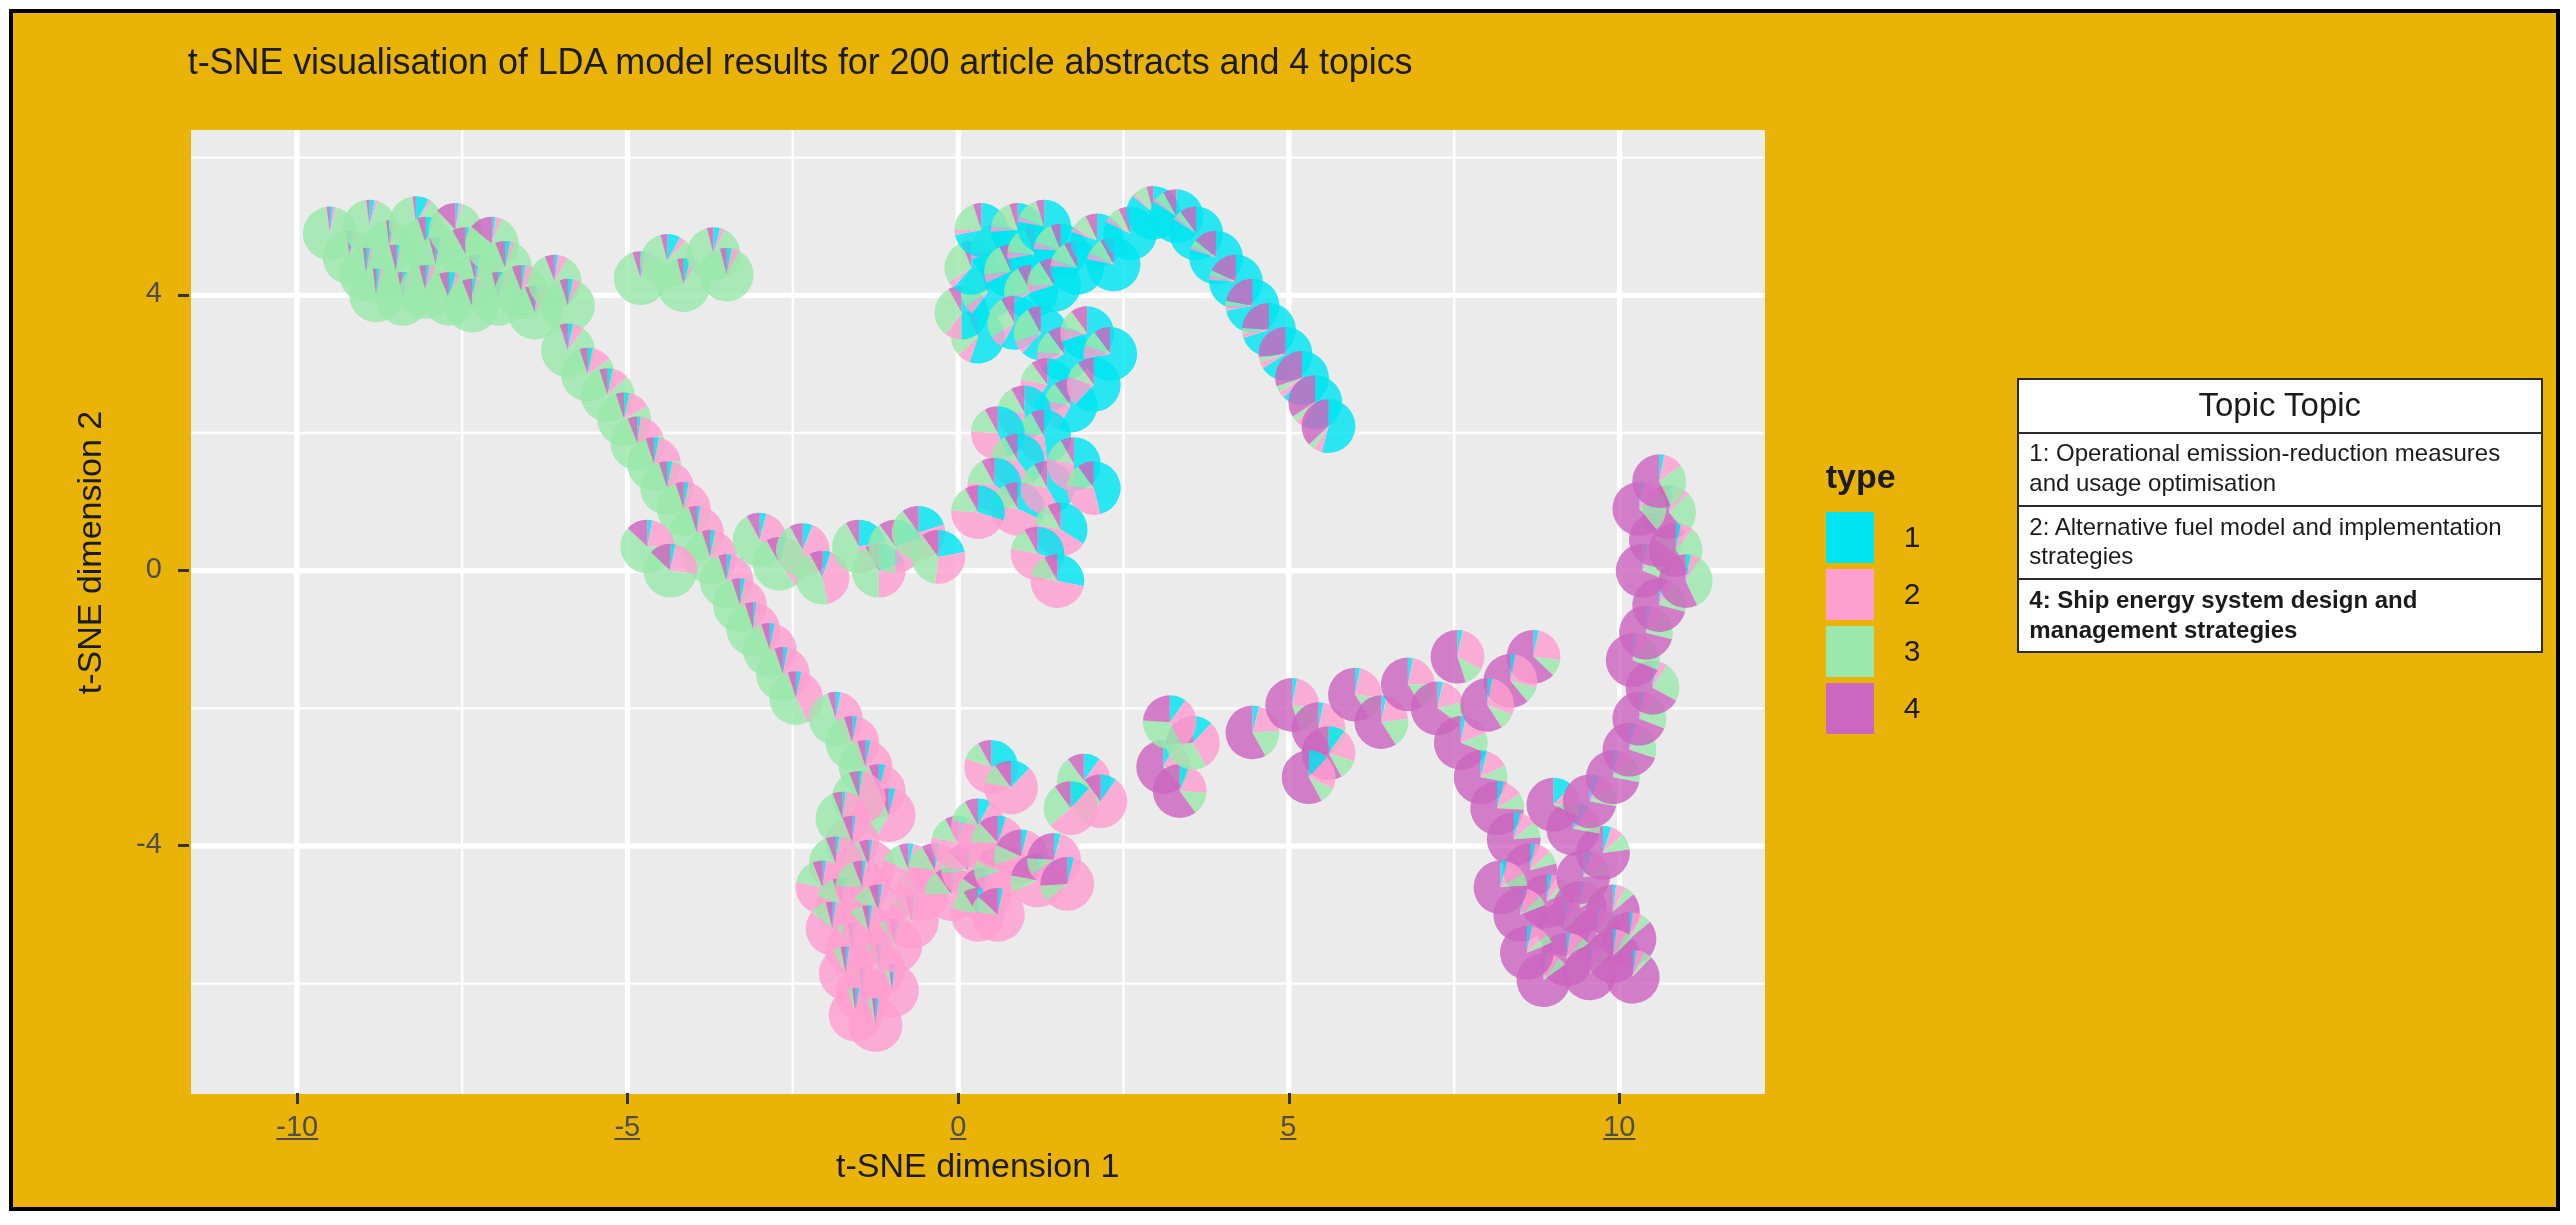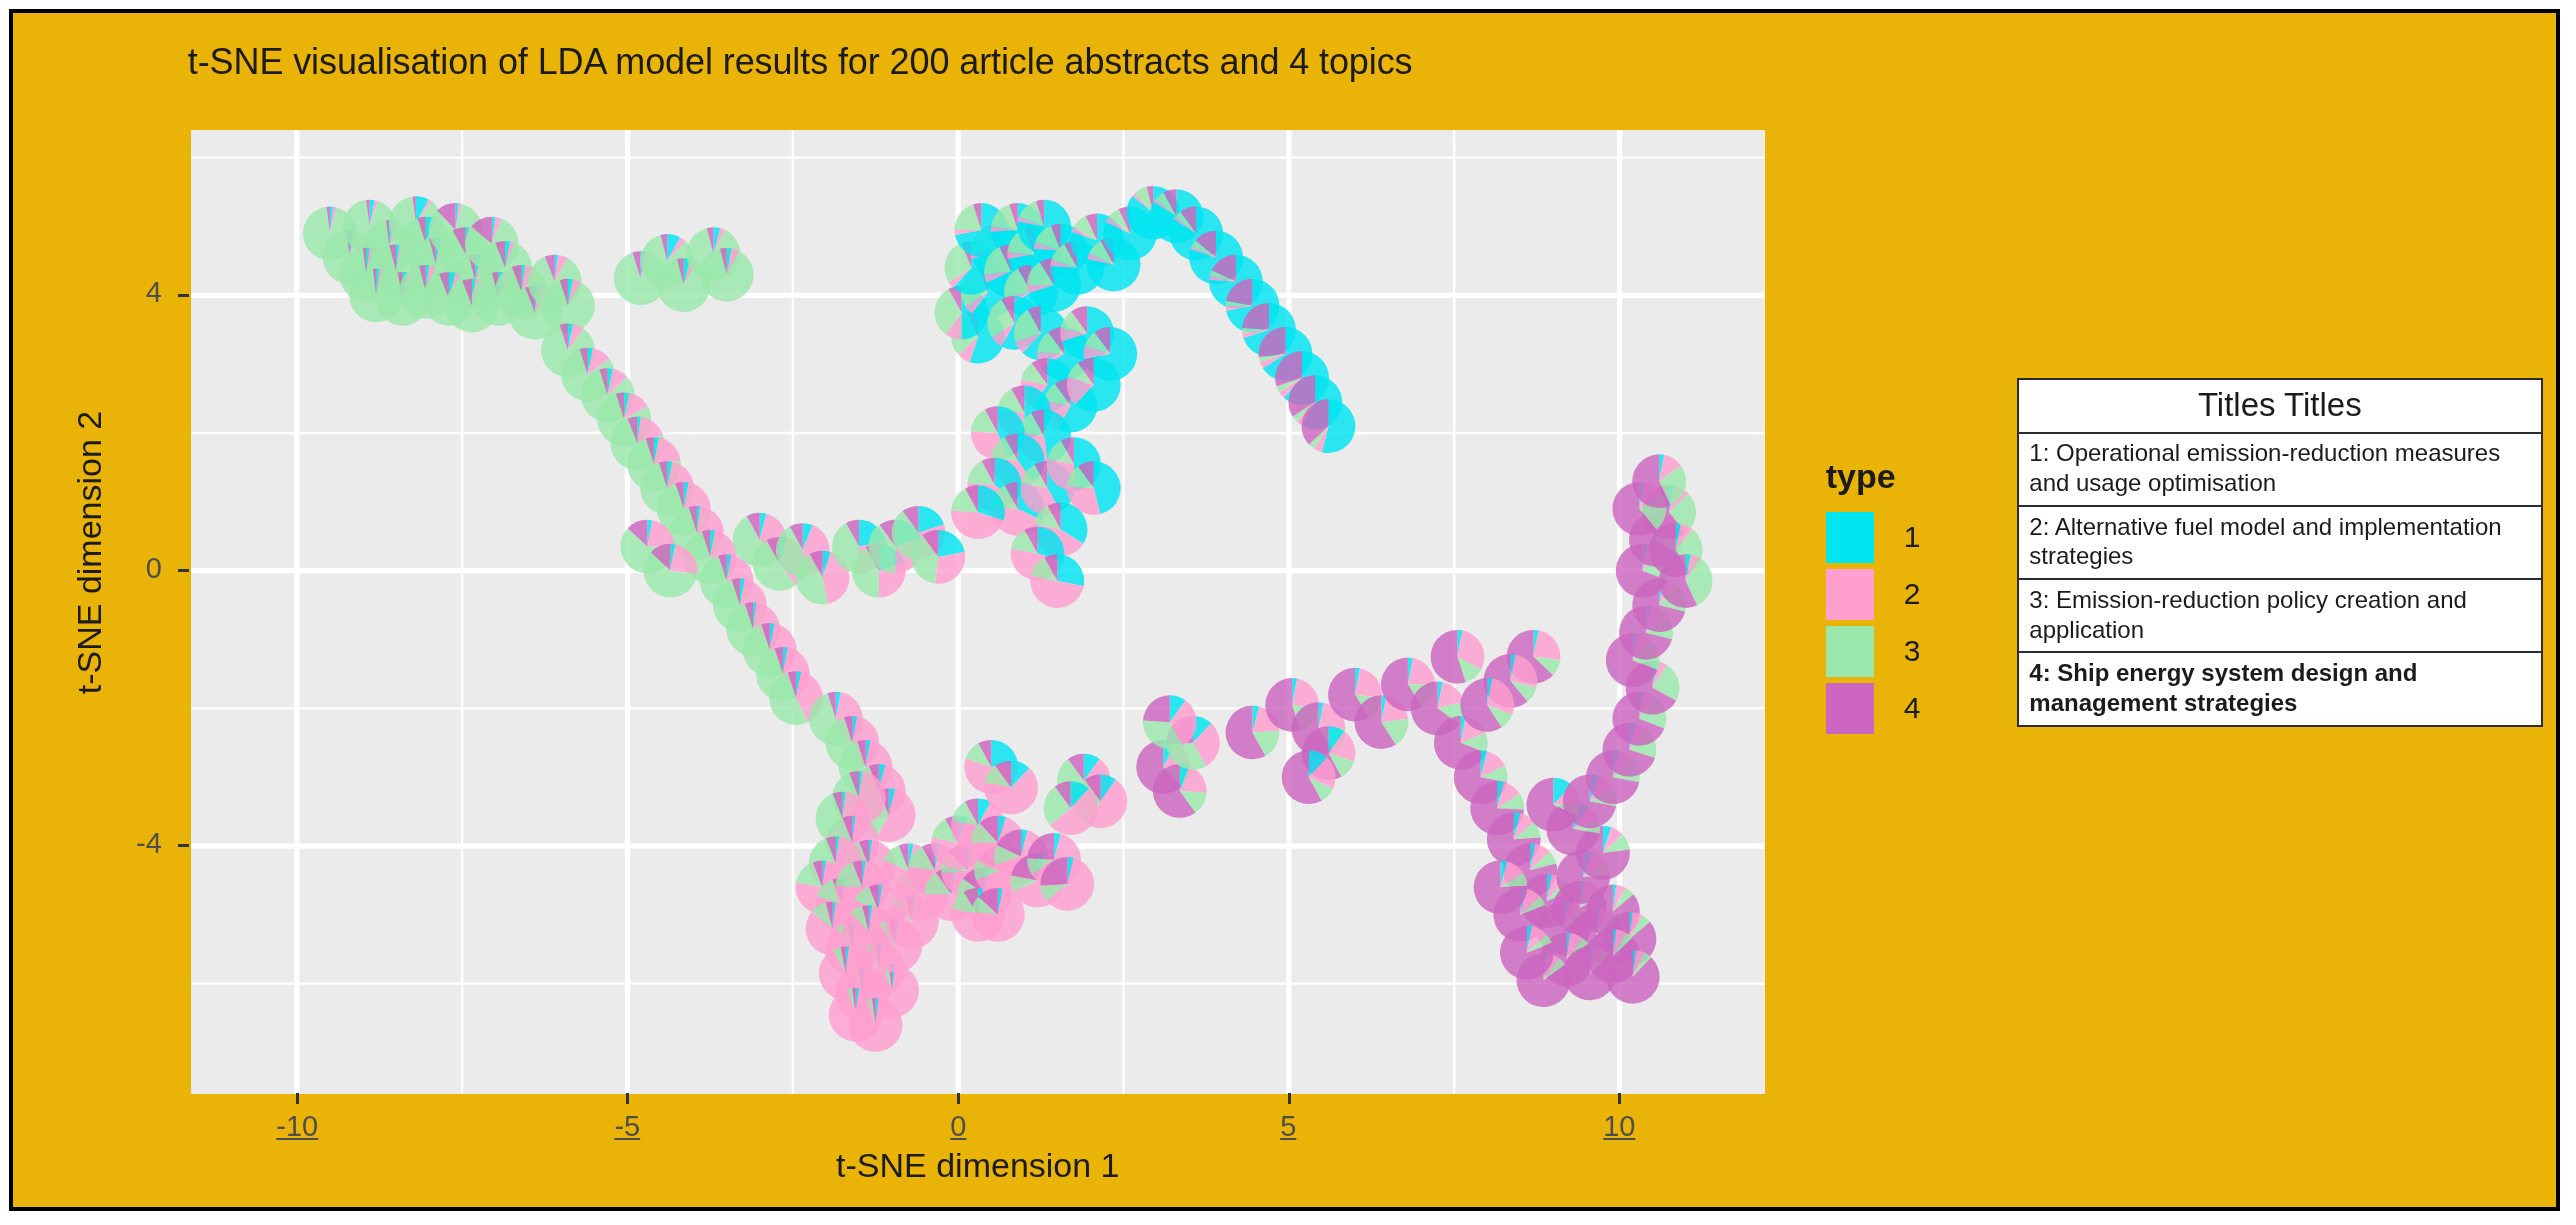--- a/index.html
+++ b/index.html
@@ -1337,23 +1337,22 @@
           <div class="legend-row">
             <div class="legend-swatch" style="background: rgb(204, 102, 192);"></div>
             <div class="legend-key">4</div>
           </div>
         </div>
     </div>
 
   </div>
 
   <div id="topics-table">
-    <div class="tt-head">Titles Titles</div>
+    <div class="tt-head">Topic Topic</div>
     <div id="tt-body">
         <div class="tt-row">1: Operational emission-reduction measures and usage optimisation</div>
         <div class="tt-row">2: Alternative fuel model and implementation strategies</div>
-        <div class="tt-row">3: Emission-reduction policy creation and application</div>
         <div class="tt-row last">4: Ship energy system design and management strategies</div>
       </div>
   </div>
 
 </div>
 
 
 </body></html>

